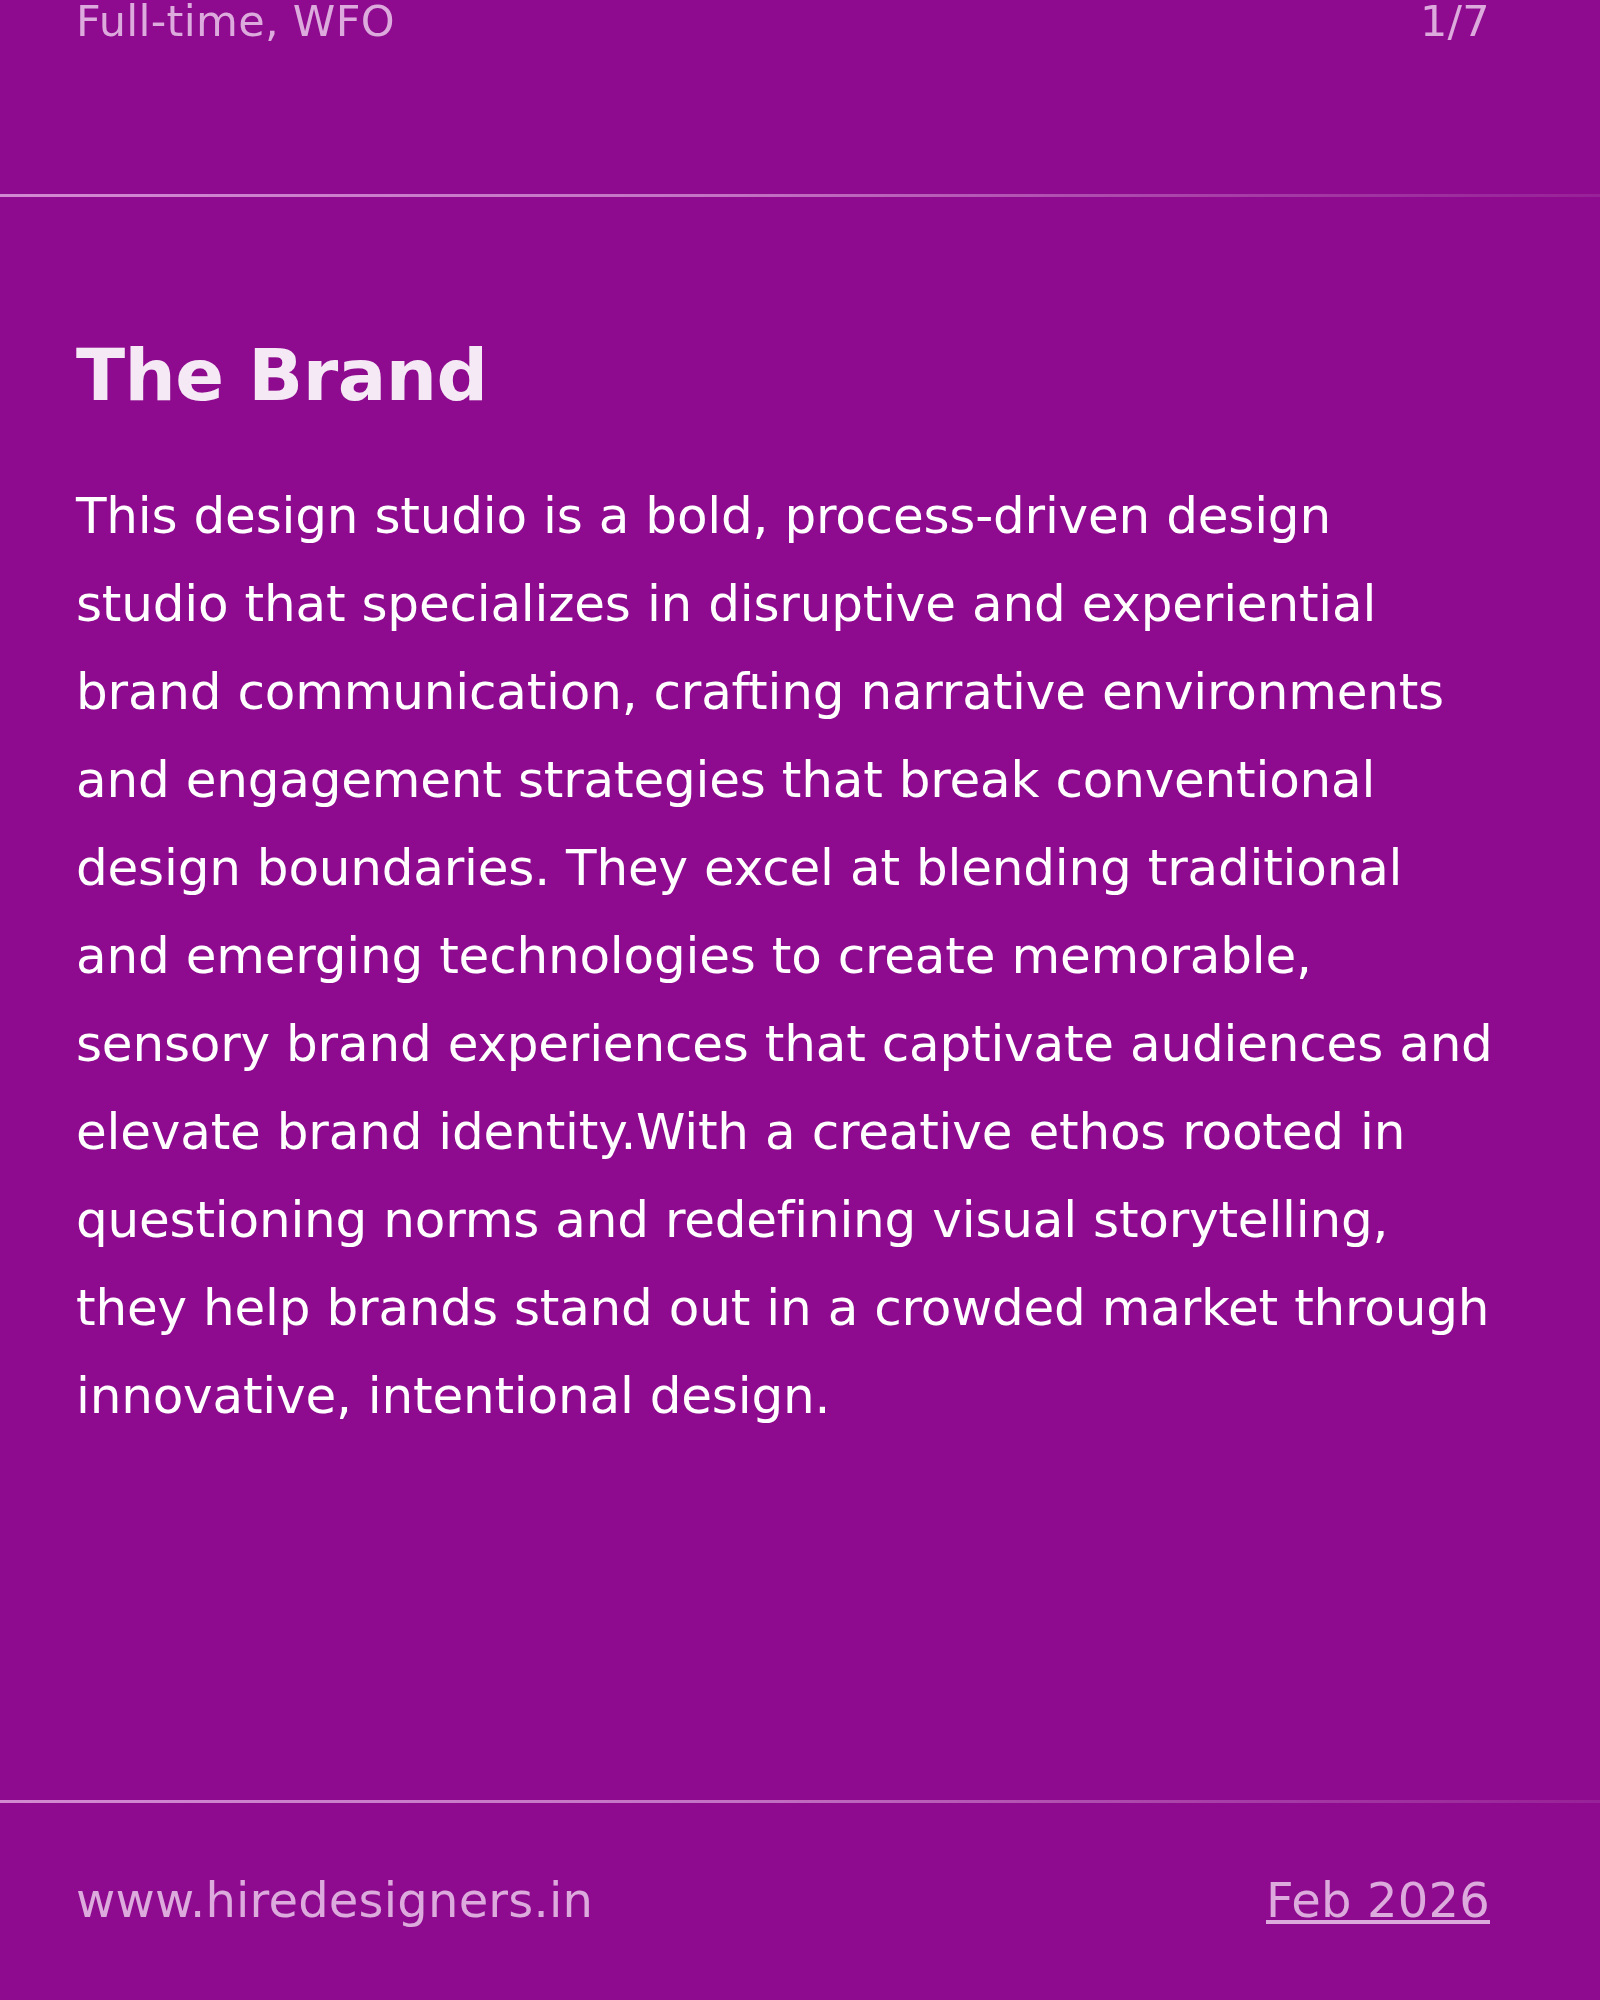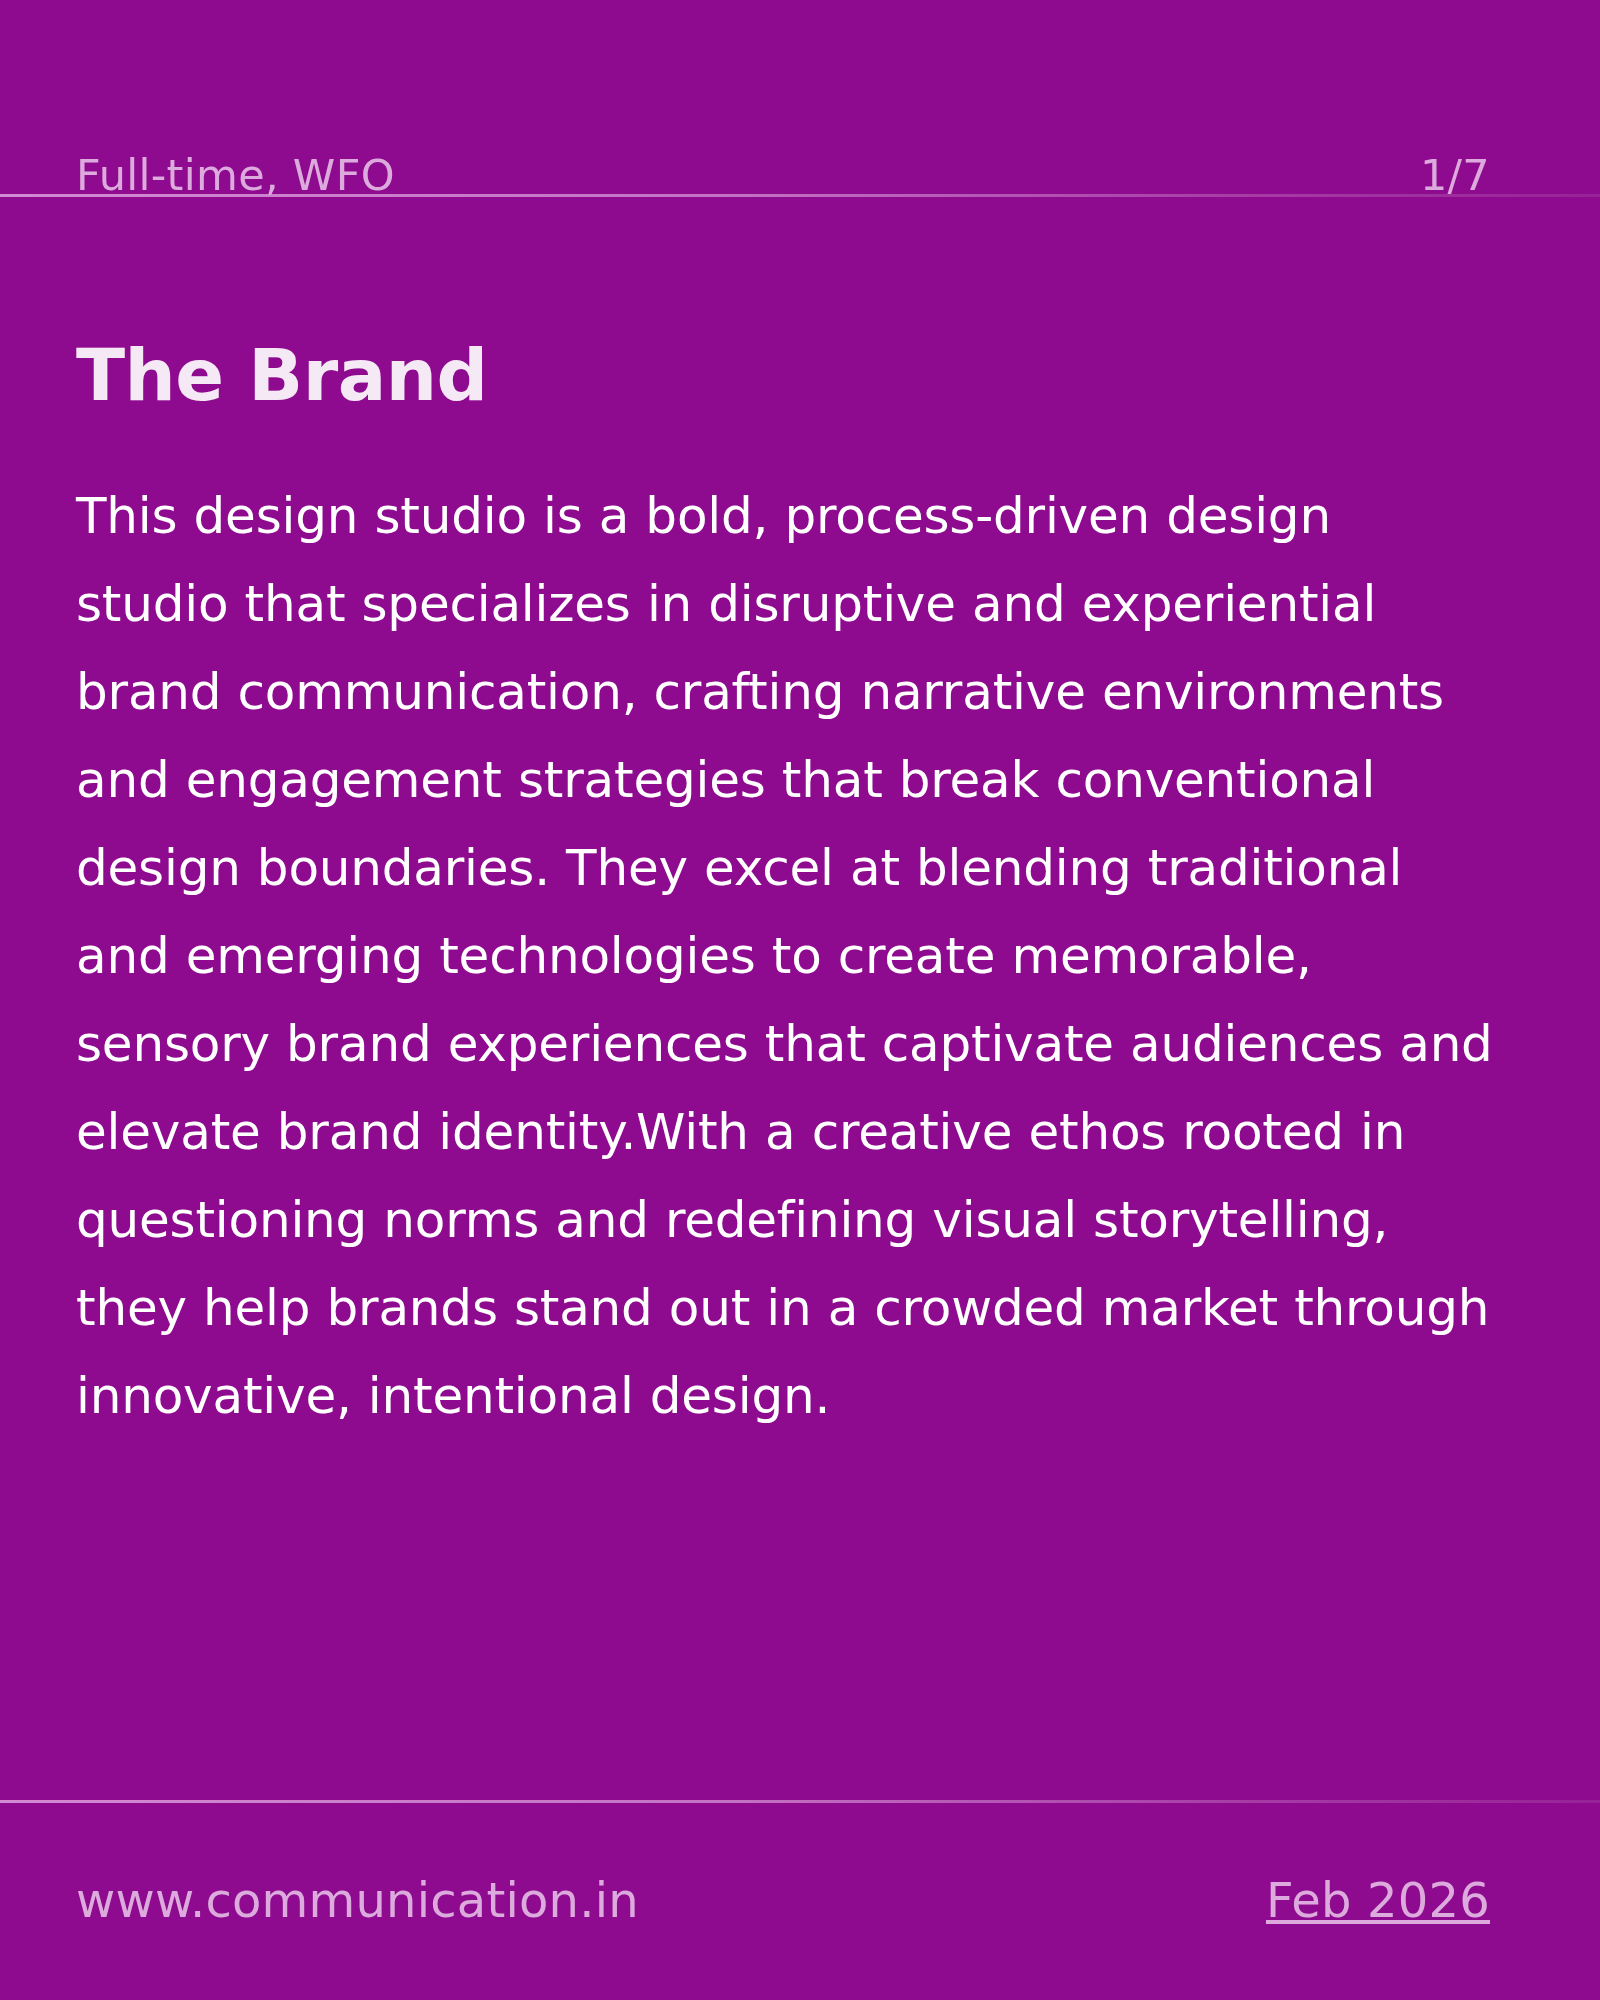--- a/index.html
+++ b/index.html
@@ -24,21 +24,21 @@
     background: #8E0A8E;
   }
 
   
   .header {
     position: relative;
     height: 197px;
     flex: 0 0 197px;
     box-sizing: border-box;
     display: flex;
-    align-items: flex-end;
+    align-items: flex-start;
     justify-content: space-between;
     padding: 0 78px 0 76px;
   }
   .header-left,
   .header-right {
     color: #DCAADC;
     font-size: 43px;
     font-weight: 400;
     letter-spacing: 0.3px;
     line-height: 1;
@@ -131,17 +131,17 @@
   <div class="divider divider-top"></div>
 
   <div class="main">
     <h1 class="page-title">The Brand</h1>
     <p class="body-copy">This design studio is a bold, process-driven design studio that specializes in disruptive and experiential brand communication, crafting narrative environments and engagement strategies that break conventional design boundaries. They excel at blending traditional and emerging technologies to create memorable, sensory brand experiences that captivate audiences and elevate brand identity.With a creative ethos rooted in questioning norms and redefining visual storytelling, they help brands stand out in a crowded market through innovative, intentional design.</p>
   </div>
 
   <div class="divider divider-bottom"></div>
 
   <div class="footer">
-    <div class="footer-left">www.communication.in</div>
+    <div class="footer-left">www.hiredesigners.in</div>
     <div class="footer-right">Feb 2026</div>
   </div>
 
 </div>
 
 </body></html>

